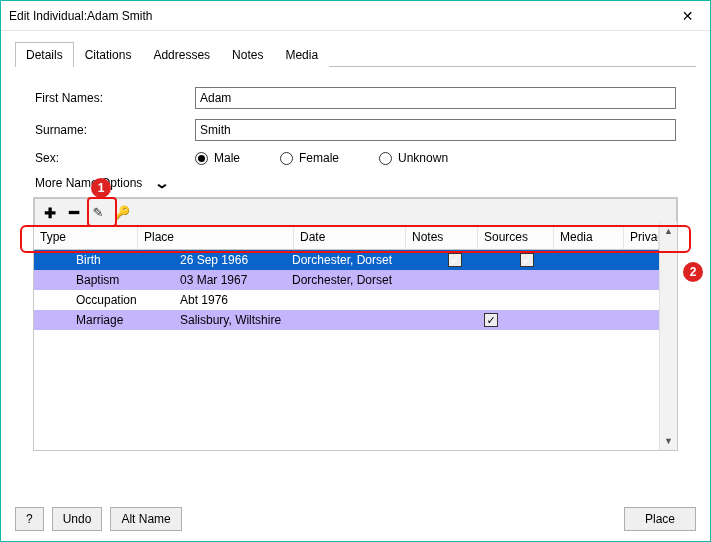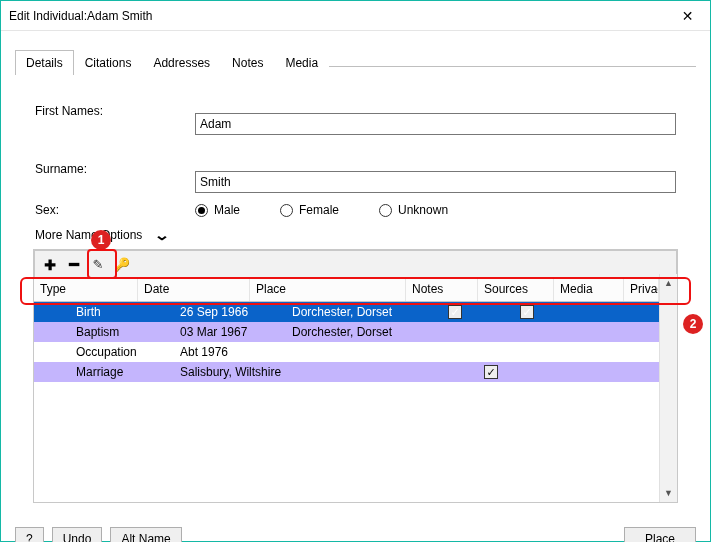--- a/index.html
+++ b/index.html
@@ -48,40 +48,39 @@
     border-bottom: 1px solid #bfbfbf;
     margin-bottom: 20px;
   }
   .tab {
     padding: 5px 10px;
     border: 1px solid transparent;
     border-bottom: none;
     font-size: 12px;
     background: #fff;
     position: relative;
-    top: 9px;
+    top: 1px;
   }
   .tab.active {
     border-color: #bfbfbf;
     background: #fff;
   }
   .form-area { padding: 0 20px; }
   .form-row {
     display: flex;
     align-items: center;
     margin-bottom: 10px;
   }
   .form-label { width: 160px; }
   .text-input {
     flex: 1;
     height: 22px;
     border: 1px solid #777;
     padding: 0 4px;
     font: inherit;
-    margin-top: 26px;
   }
   .radio-row { display: flex; gap: 40px; align-items: center; }
   .radio-item { display: flex; align-items: center; gap: 6px; }
   .radio {
     width: 13px; height: 13px;
     border: 1px solid #333;
     border-radius: 50%;
     display: flex; align-items: center; justify-content: center;
   }
   .radio.checked::after {
@@ -294,22 +293,22 @@
             <span class="pencil-icon">✎</span>
           </div>
         <div class="tool-btn">
             <span class="key-icon">🔑</span>
           </div>
         <div class="callout-box-1"></div>
       </div>
 
       <div class="table-header">
         <div class="th col-type">Type</div>
+        <div class="th col-place">Place</div>
         <div class="th col-date">Date</div>
-        <div class="th col-place">Place</div>
         <div class="th col-notes">Notes</div>
         <div class="th col-sources">Sources</div>
         <div class="th col-media">Media</div>
         <div class="th col-privacy">Privacy</div>
         <div class="th col-config">⊞</div>
       </div>
 
       <div class="table-body" id="table-body">
           <div class="tr selected">
             <div class="td col-type">Birth</div>

